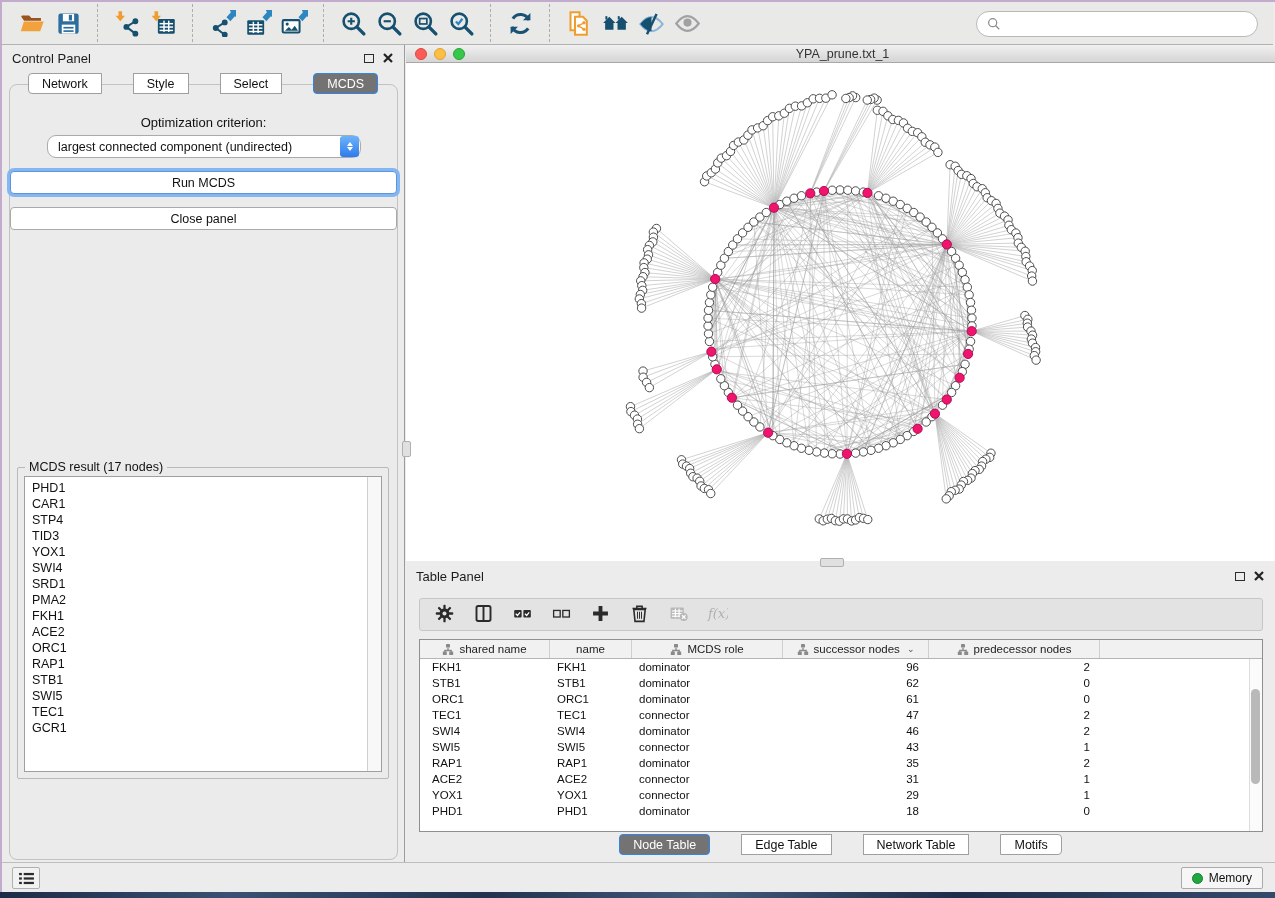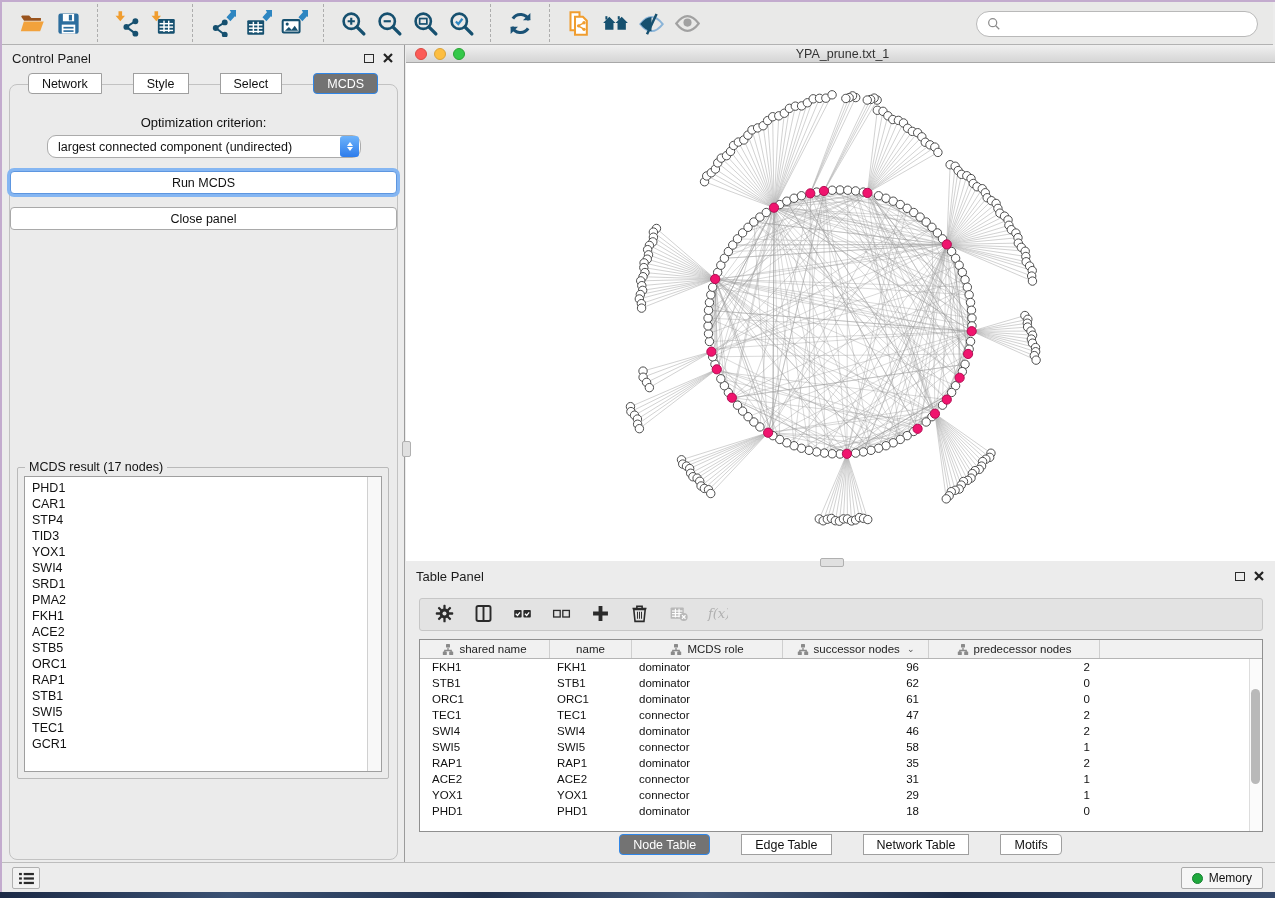--- a/index.html
+++ b/index.html
@@ -320,21 +320,20 @@
               <div>PHD1</div>
               <div>CAR1</div>
               <div>STP4</div>
               <div>TID3</div>
               <div>YOX1</div>
               <div>SWI4</div>
               <div>SRD1</div>
               <div>PMA2</div>
               <div>FKH1</div>
               <div>ACE2</div>
-              <div>STB5</div>
               <div>ORC1</div>
               <div>RAP1</div>
               <div>STB1</div>
               <div>SWI5</div>
               <div>TEC1</div>
               <div>GCR1</div>
             </div>
           <div id="mcds-scroll"></div>
         </div>
       </div>
@@ -1262,21 +1261,21 @@
             <div class="td l" style="width: 130px;">SWI4</div>
             <div class="td l2" style="width: 82px;">SWI4</div>
             <div class="td l2" style="width: 151px;">dominator</div>
             <div class="td r" style="width: 146px;">46</div>
             <div class="td r" style="width: 171px;">2</div>
           </div>
           <div class="tr">
             <div class="td l" style="width: 130px;">SWI5</div>
             <div class="td l2" style="width: 82px;">SWI5</div>
             <div class="td l2" style="width: 151px;">connector</div>
-            <div class="td r" style="width: 146px;">58</div>
+            <div class="td r" style="width: 146px;">43</div>
             <div class="td r" style="width: 171px;">1</div>
           </div>
           <div class="tr">
             <div class="td l" style="width: 130px;">RAP1</div>
             <div class="td l2" style="width: 82px;">RAP1</div>
             <div class="td l2" style="width: 151px;">dominator</div>
             <div class="td r" style="width: 146px;">35</div>
             <div class="td r" style="width: 171px;">2</div>
           </div>
           <div class="tr">

